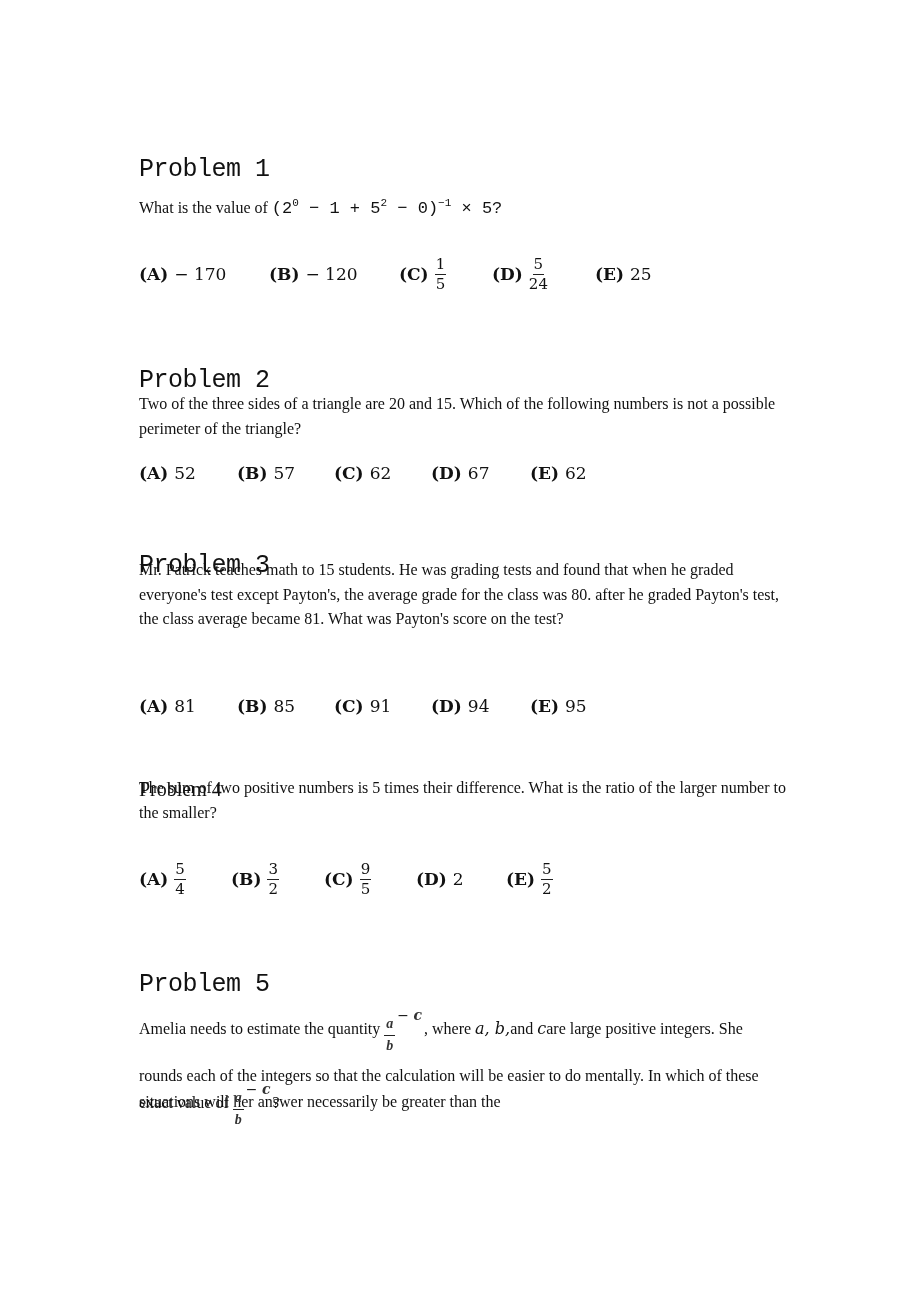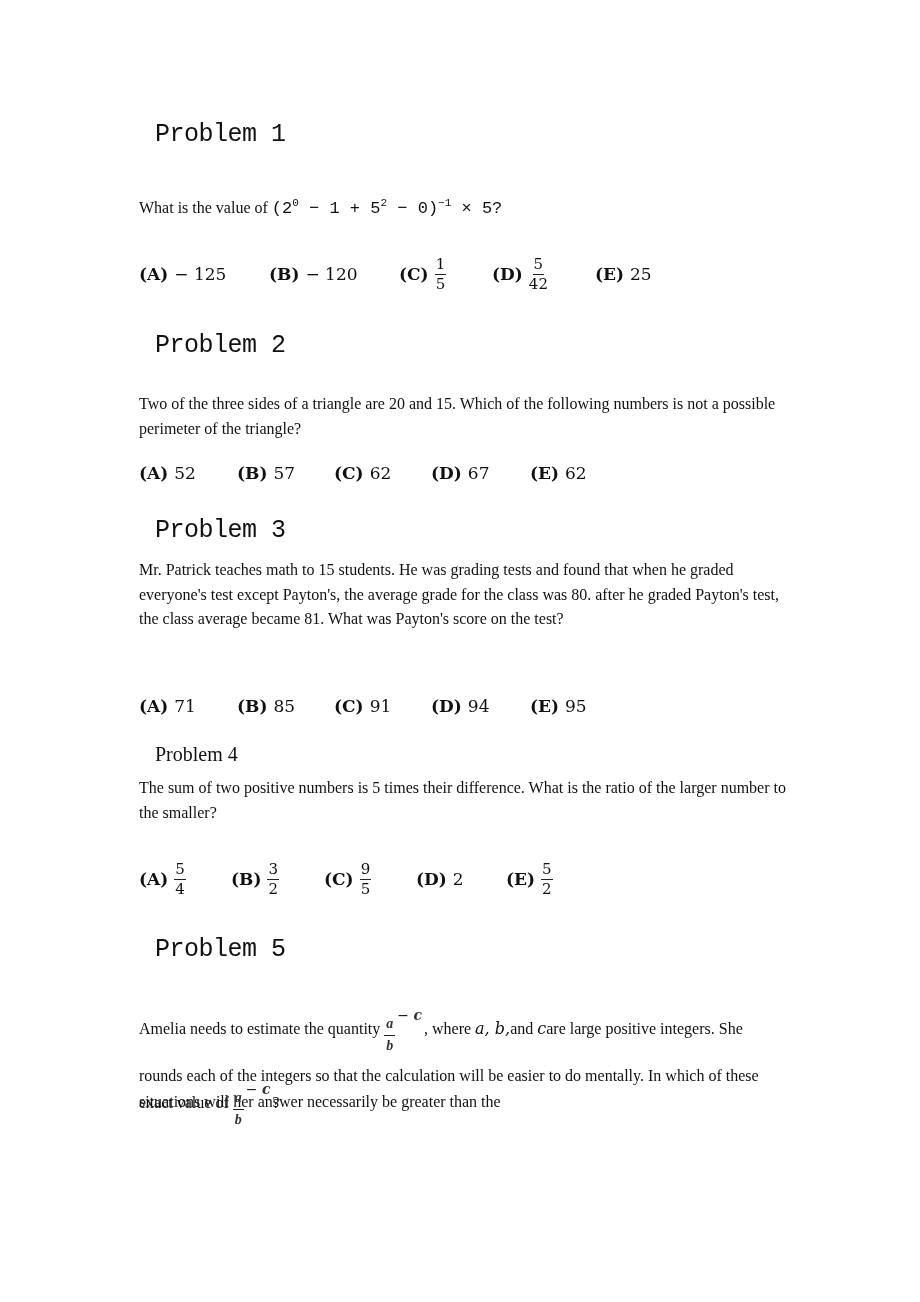--- a/index.html
+++ b/index.html
@@ -1,18 +1,18 @@
 <!DOCTYPE html>
 <html><head>
 <meta charset="utf-8">
 <style>
   html, body { margin: 0; padding: 0; background: #ffffff; }
   body { width: 920px; height: 1302px; position: relative; overflow: hidden; color: #111; font-family: "Liberation Serif", serif; }
   .page { position: absolute; left: 139px; top: 0; width: 650px; }
-  .heading { position: absolute; left: 16px; font-family: "Liberation Mono", "DejaVu Sans Mono", monospace; font-size: 25px; letter-spacing: -0.5px; white-space: nowrap; }
+  .heading { position: absolute; left: 0; font-family: "Liberation Mono", "DejaVu Sans Mono", monospace; font-size: 25px; letter-spacing: -0.5px; white-space: nowrap; margin-top: 35px; }
   .heading.small { font-family: "Liberation Serif", serif; font-size: 20px; letter-spacing: 0; }
   .para { position: absolute; left: 0; width: 650px; font-size: 16px; line-height: 24.5px; }
   .choices { position: absolute; left: 0; font-family: "DejaVu Serif", serif; font-size: 17px; white-space: nowrap; display: flex; align-items: center; }
   .choice { display: inline-flex; align-items: center; }
   .lbl { font-weight: bold; margin-right: 6px; }
   .val { display: inline-flex; align-items: center; }
   .frac { display: inline-flex; flex-direction: column; align-items: center; line-height: 1; font-size: 15px; vertical-align: middle; }
   .frac .num { padding: 0 1px 2px; border-bottom: 1px solid #222; }
   .frac .den { padding-top: 2px; }
   .math { font-family: Liberation Mono, monospace; font-size: 17px; }
@@ -30,38 +30,38 @@
 <div class="page">
 
   <div class="heading" style="top:120px;">Problem 1</div>
   <div class="para" style="top:196px;">
     <span>What is the value of</span>
     <span class="math"><span>(2</span><sup>0</sup><span> − 1 + 5</span><sup>2</sup><span> − 0)</span><sup>−1</sup><span> × 5?</span></span>
   </div>
   <div class="choices" style="top:254px; height:40px;">
     <span class="choice" style="width:130px">
         <span class="lbl">(A)</span>
-        <span class="val">− 125</span>
+        <span class="val">− 170</span>
       </span>
     <span class="choice" style="width:130px">
         <span class="lbl">(B)</span>
         <span class="val">− 120</span>
       </span>
     <span class="choice" style="width:93px">
         <span class="lbl">(C)</span>
         <span class="frac">
           <span class="num">1</span>
           <span class="den">5</span>
         </span>
       </span>
     <span class="choice" style="width:103px">
         <span class="lbl">(D)</span>
         <span class="frac">
           <span class="num">5</span>
-          <span class="den">42</span>
+          <span class="den">24</span>
         </span>
       </span>
     <span class="choice">
         <span class="lbl">(E)</span>
         <span class="val">25</span>
       </span>
   </div>
 
   <div class="heading" style="top:331px;">Problem 2</div>
   <div class="para" style="top:392px;">Two of the three sides of a triangle are 20 and 15. Which of the following numbers is not a possible perimeter of the triangle?</div>
@@ -86,21 +86,21 @@
         <span class="lbl">(E)</span>
         <span class="val">62</span>
       </span>
   </div>
 
   <div class="heading" style="top:516px;">Problem 3</div>
   <div class="para" style="top:558px;">Mr. Patrick teaches math to 15 students. He was grading tests and found that when he graded everyone's test except Payton's, the average grade for the class was 80. after he graded Payton's test, the class average became 81. What was Payton's score on the test?</div>
   <div class="choices" style="top:693px; height:26px;">
     <span class="choice" style="width:98px">
         <span class="lbl">(A)</span>
-        <span class="val">71</span>
+        <span class="val">81</span>
       </span>
     <span class="choice" style="width:97px">
         <span class="lbl">(B)</span>
         <span class="val">85</span>
       </span>
     <span class="choice" style="width:97px">
         <span class="lbl">(C)</span>
         <span class="val">91</span>
       </span>
     <span class="choice" style="width:99px">

